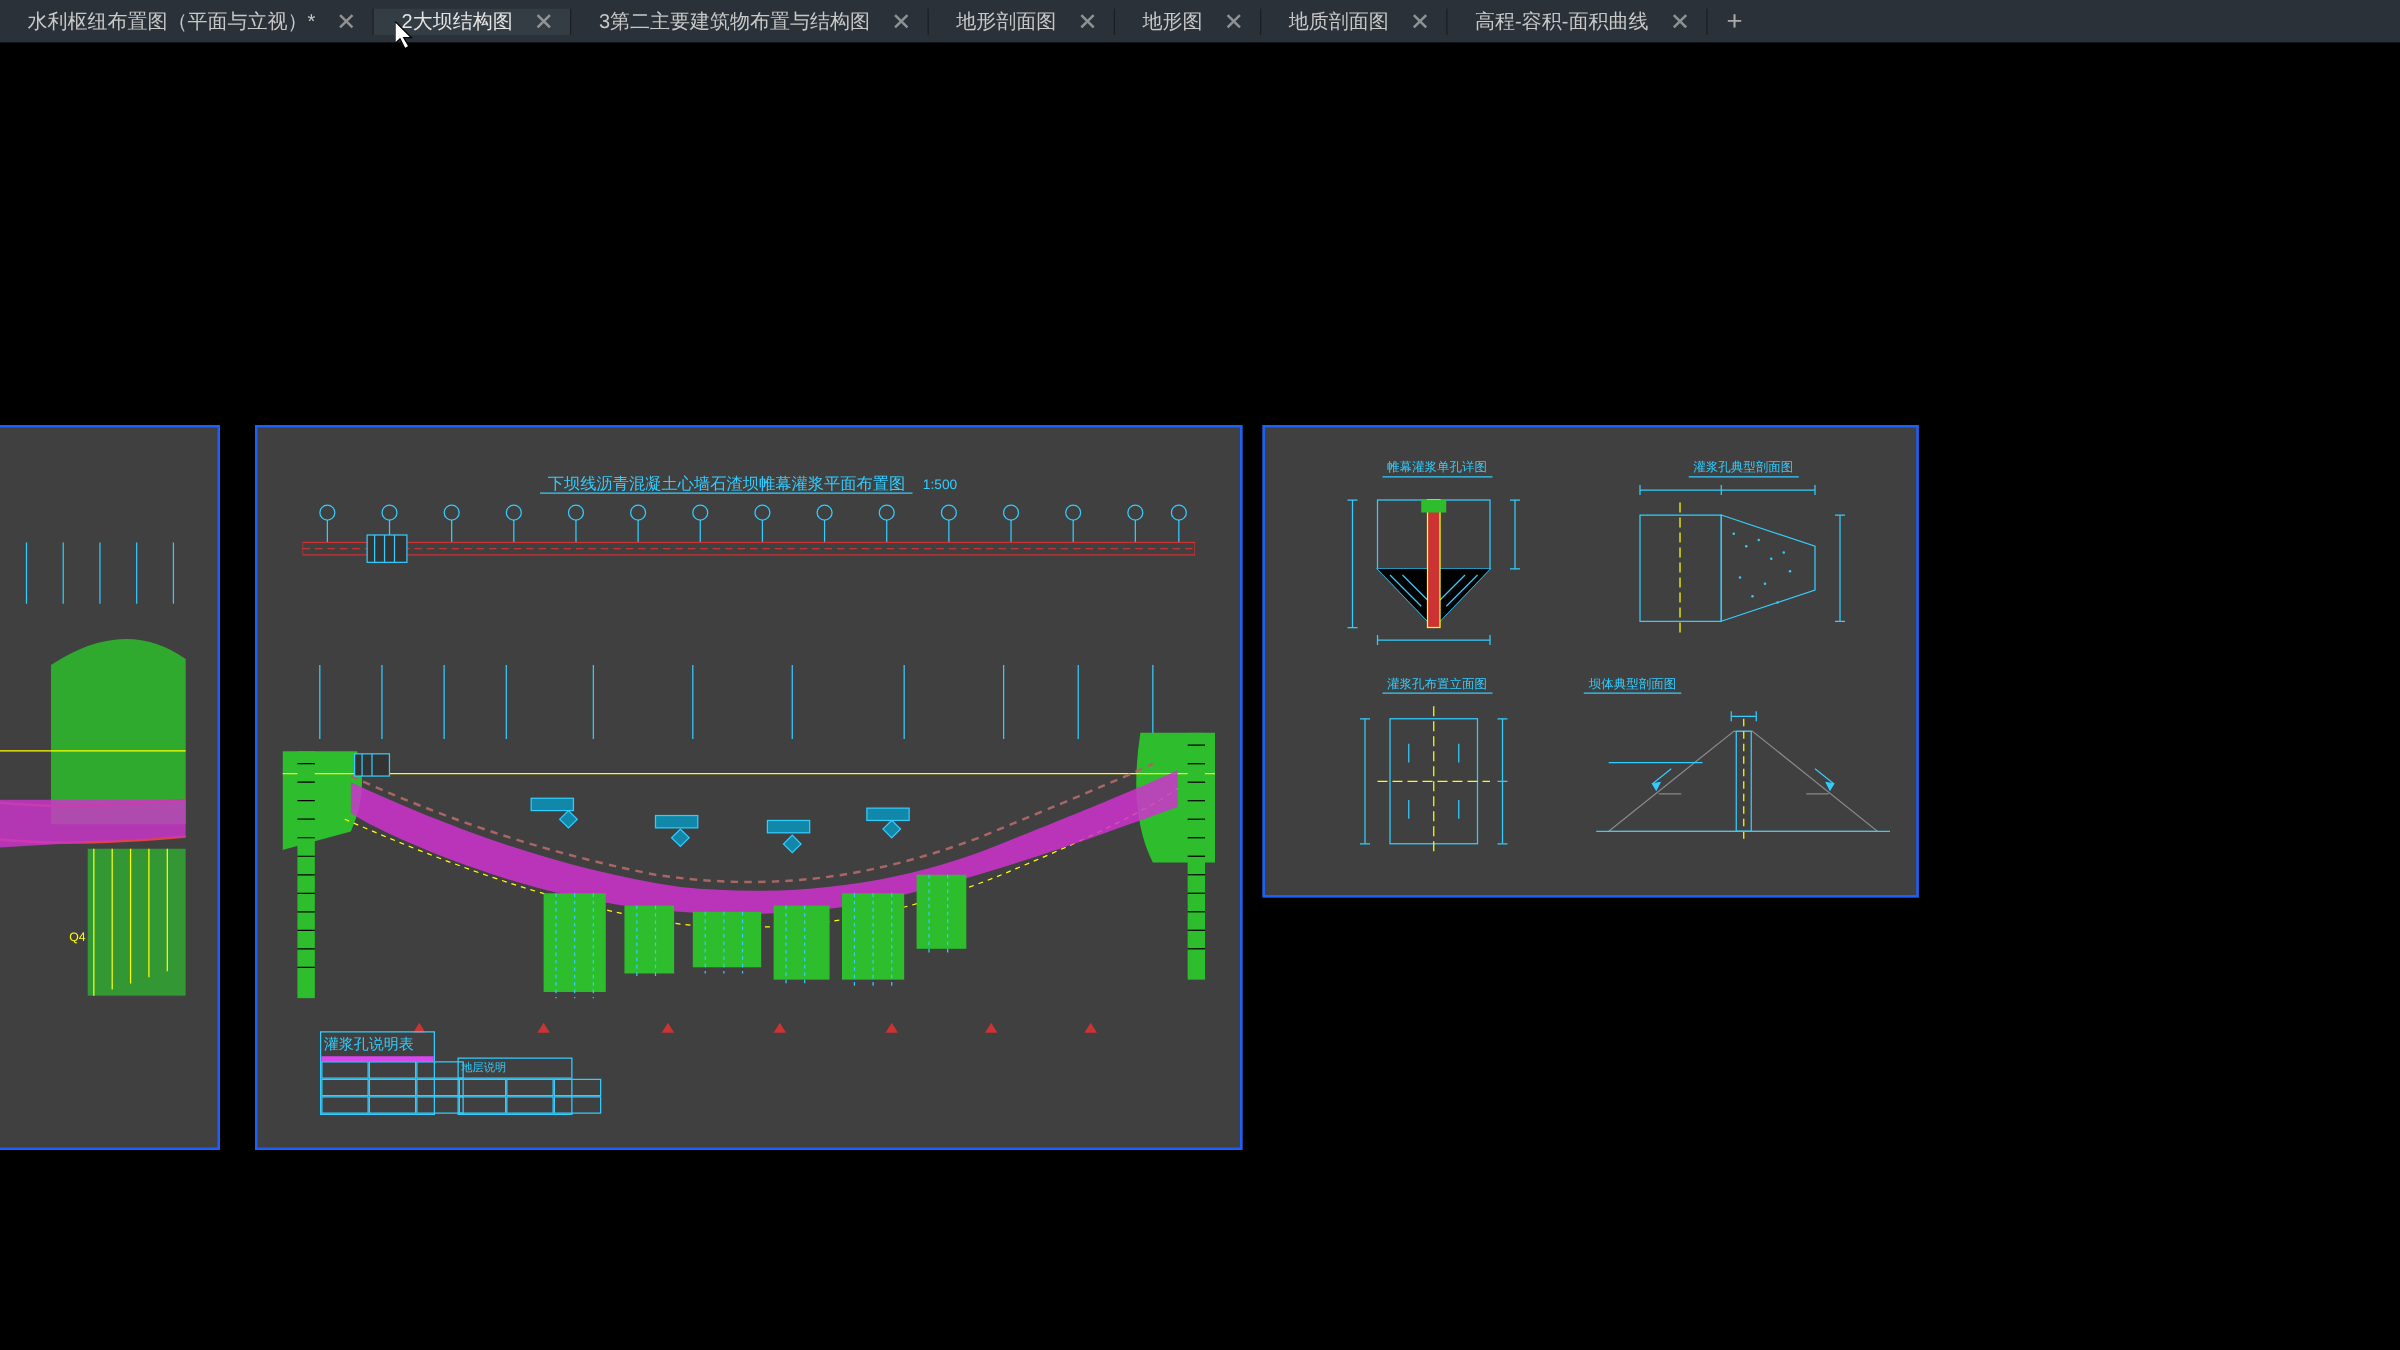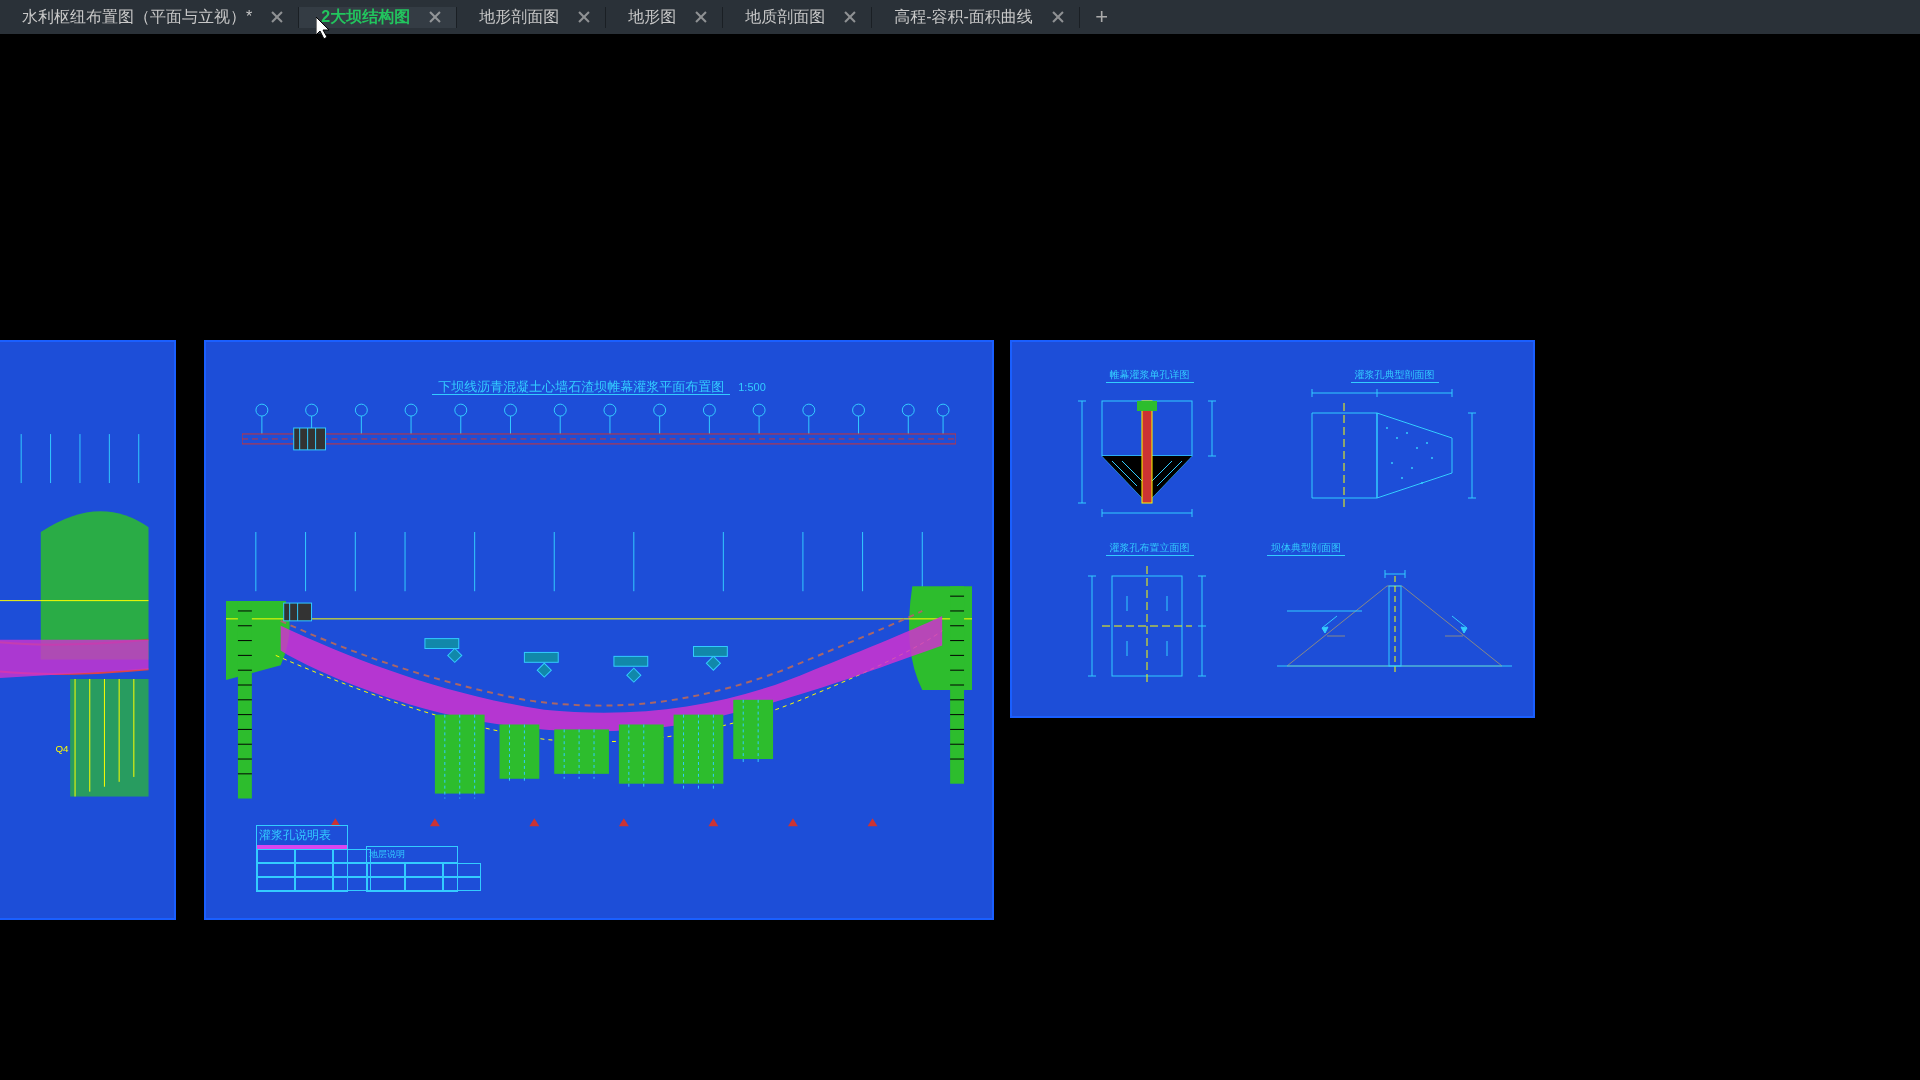--- a/index.html
+++ b/index.html
@@ -1,30 +1,30 @@
 <!DOCTYPE html>
 <html><head>
 <meta charset="utf-8">
 <style>
   html,body{margin:0;padding:0;width:1920px;height:1080px;background:#000;overflow:hidden;font-family:"Microsoft YaHei",Arial,sans-serif;color:#ccc}
   
   .tabbar{height:34px;background:#2a3138;display:flex;align-items:center;border-bottom:1px solid #1a1f24;font-size:16px}
   .tab{display:flex;align-items:center;padding:0 14px 0 22px;border-right:1px solid #1a1f24;color:#c8c8c8;cursor:default;white-space:nowrap}
-  .tab.active{background:#343c44;color:#22c55e;font-weight:700}
+  .tab.active{background:#343c44;color:#e5e5e5;font-weight:400}
   .tab .lbl{margin-right:18px}
   .tab .close{width:14px;height:14px;position:relative;opacity:.7}
   .tab .close::before,.tab .close::after{content:"";position:absolute;left:6px;top:0;width:2px;height:14px;background:#bbb}
   .tab .close::before{transform:rotate(45deg)}
   .tab .close::after{transform:rotate(-45deg)}
   .newtab{display:flex;align-items:center;justify-content:center;width:44px;color:#aaa;font-size:22px;font-weight:300}
   .cursor{position:absolute;left:316px;top:17px;width:0;height:0;pointer-events:none;z-index:100}
   .cursor svg{position:absolute;left:0;top:0}
   
   .canvas{position:absolute;left:0;top:34px;right:0;bottom:0;background:#000}
-  .sheet{position:absolute;border:2px solid #1a5fff;background:#1d4ed8;box-sizing:border-box}
+  .sheet{position:absolute;border:2px solid #1a5fff;background:#404040;box-sizing:border-box}
   
   .sheetA{left:-20px;top:306px;width:196px;height:580px}
   
   .sheetB{left:204px;top:306px;width:790px;height:580px}
   
   .sheetC{left:1010px;top:306px;width:525px;height:378px}
   
   .title{color:#3cf;font-size:13px;text-align:center;position:absolute;left:0;right:0}
   .title .u{border-bottom:1px solid #3cf;padding:0 6px}
   .title .sc{color:#3cf;font-size:11px;margin-left:8px}
@@ -39,20 +39,24 @@
 </head>
 <body>
 
 <div class="tabbar">
   <div class="tab">
     <span class="lbl">水利枢纽布置图（平面与立视）*</span>
     <span class="close"></span>
   </div>
   <div class="tab active">
     <span class="lbl">2大坝结构图</span>
+    <span class="close"></span>
+  </div>
+  <div class="tab">
+    <span class="lbl">3第二主要建筑物布置与结构图</span>
     <span class="close"></span>
   </div>
   <div class="tab">
     <span class="lbl">地形剖面图</span>
     <span class="close"></span>
   </div>
   <div class="tab">
     <span class="lbl">地形图</span>
     <span class="close"></span>
   </div>

